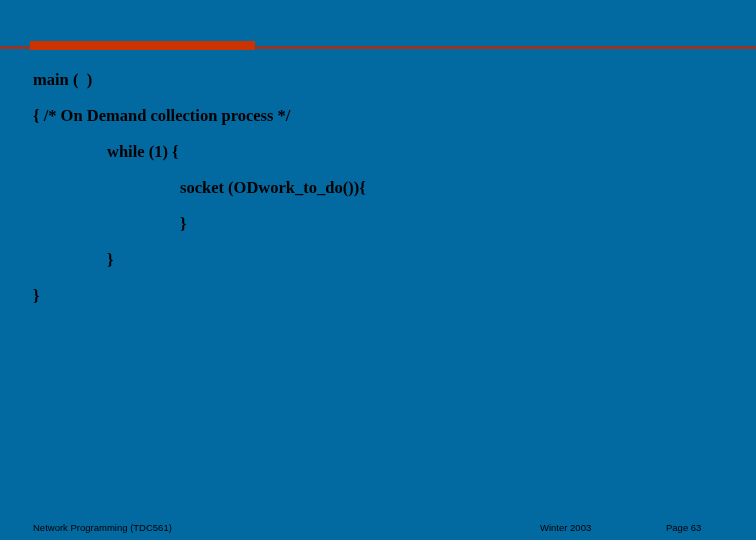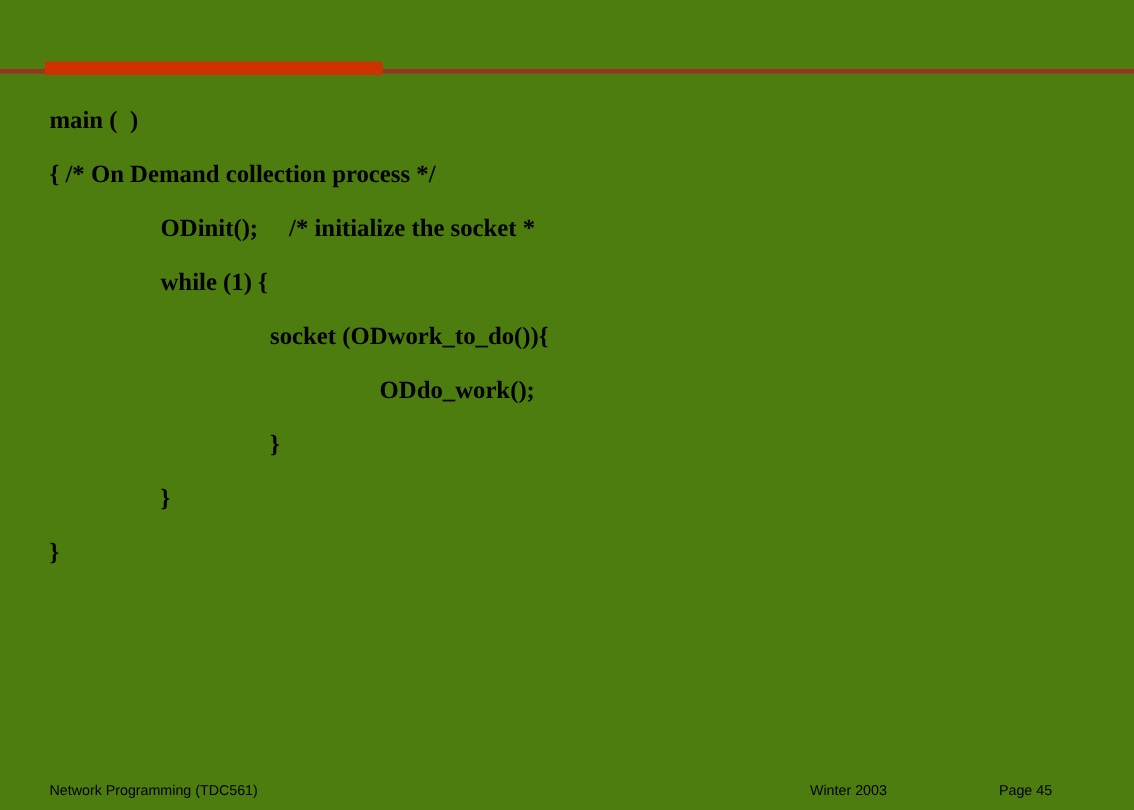--- a/index.html
+++ b/index.html
@@ -13,21 +13,21 @@
     font-family: "Liberation Serif", "DejaVu Serif", serif;
     overflow: hidden;
     position: relative;
   }
 
   .slide {
     position: absolute;
     inset: 0;
     width: 756px;
     height: 540px;
-    background: #4d7c0f;
+    background: #0369a1;
   }
 
   
   .header-rule {
     position: absolute;
     left: 0;
     top: 46px;
     width: 756px;
     height: 3px;
     background: #993322;
@@ -86,28 +86,26 @@
 <body>
 
 <div class="slide">
 
   <div class="header-rule"></div>
   <div class="header-bar"></div>
 
   <div class="code-block">
     <div class="code-line ind-0">main (  )</div>
     <div class="code-line ind-0">{ /* On Demand collection process */</div>
-    <div class="code-line ind-1">ODinit();     /* initialize the socket *</div>
     <div class="code-line ind-1">while (1) {</div>
     <div class="code-line ind-2">socket (ODwork_to_do()){</div>
-    <div class="code-line ind-3">ODdo_work();</div>
     <div class="code-line ind-2">}</div>
     <div class="code-line ind-1">}</div>
     <div class="code-line ind-0">}</div>
   </div>
 
   <div class="footer">
     <div class="footer-text footer-left">Network Programming (TDC561)</div>
     <div class="footer-text footer-center">Winter  2003</div>
-    <div class="footer-text footer-right">Page 45</div>
+    <div class="footer-text footer-right">Page 63</div>
   </div>
 
 </div>
 
 </body></html>

